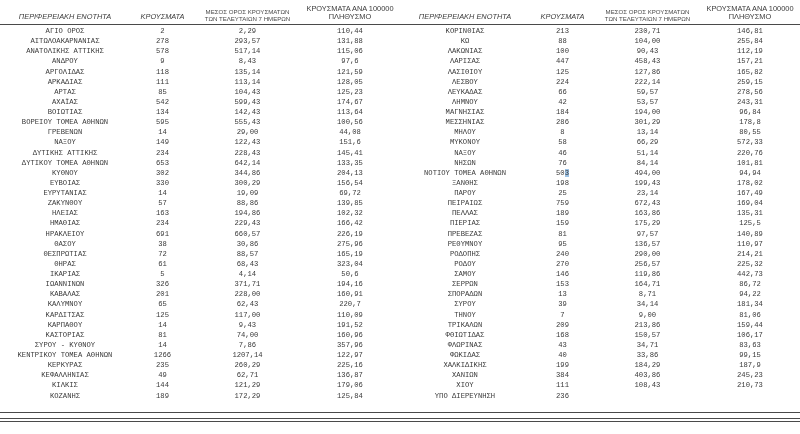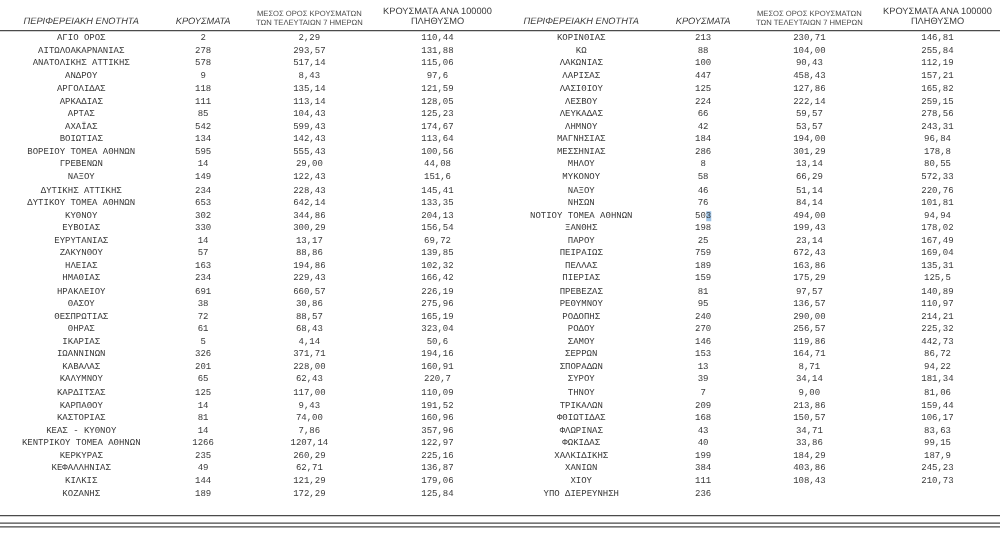--- a/index.html
+++ b/index.html
@@ -159,21 +159,21 @@
         </div>
         <div class="row">
           <div class="cell">ΕΥΒΟΙΑΣ</div>
           <div class="cell">330</div>
           <div class="cell">300,29</div>
           <div class="cell">156,54</div>
         </div>
         <div class="row">
           <div class="cell">ΕΥΡΥΤΑΝΙΑΣ</div>
           <div class="cell">14</div>
-          <div class="cell">13,17</div>
+          <div class="cell">19,09</div>
           <div class="cell">69,72</div>
         </div>
         <div class="row">
           <div class="cell">ΖΑΚΥΝΘΟΥ</div>
           <div class="cell">57</div>
           <div class="cell">88,86</div>
           <div class="cell">139,85</div>
         </div>
         <div class="row">
           <div class="cell">ΗΛΕΙΑΣ</div>
@@ -247,21 +247,21 @@
           <div class="cell">9,43</div>
           <div class="cell">191,52</div>
         </div>
         <div class="row">
           <div class="cell">ΚΑΣΤΟΡΙΑΣ</div>
           <div class="cell">81</div>
           <div class="cell">74,00</div>
           <div class="cell">160,96</div>
         </div>
         <div class="row">
-          <div class="cell">ΚΕΑΣ - ΚΥΘΝΟΥ</div>
+          <div class="cell">ΣΥΡΟΥ - ΚΥΘΝΟΥ</div>
           <div class="cell">14</div>
           <div class="cell">7,86</div>
           <div class="cell">357,96</div>
         </div>
         <div class="row">
           <div class="cell">ΚΕΝΤΡΙΚΟΥ ΤΟΜΕΑ ΑΘΗΝΩΝ</div>
           <div class="cell">1266</div>
           <div class="cell">1207,14</div>
           <div class="cell">122,97</div>
         </div>

